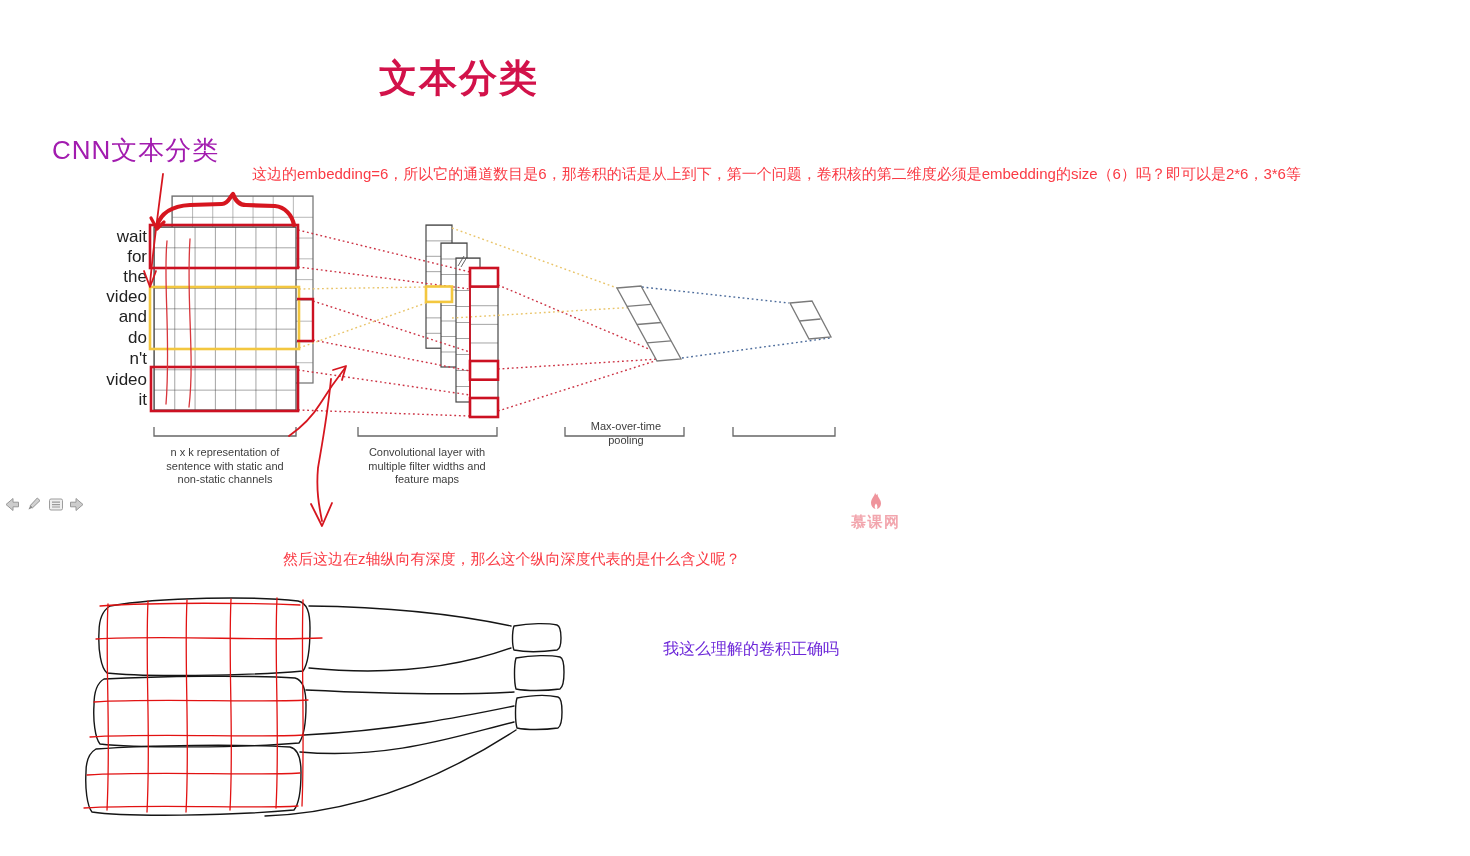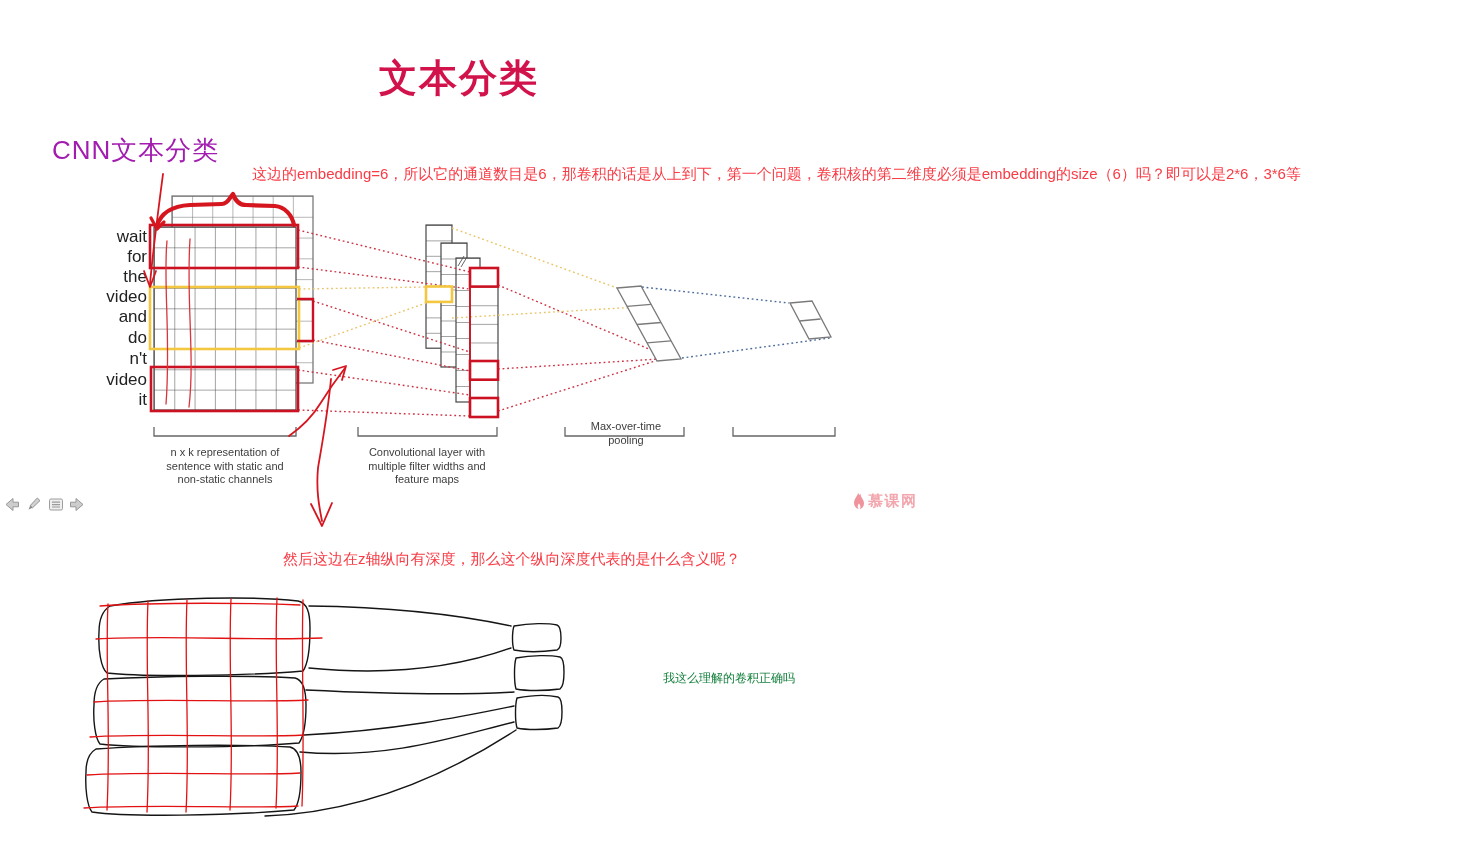--- a/index.html
+++ b/index.html
@@ -4,31 +4,31 @@
 <style>
   html,body{margin:0;padding:0;background:#fff;}
   #canvas{position:relative;width:1470px;height:856px;background:#ffffff;overflow:hidden;
           font-family:"Liberation Sans",sans-serif;}
   .abs{position:absolute;}
   #slide-title{left:379px;top:53px;font-size:38px;font-weight:700;color:#d2124a;letter-spacing:2px;}
   #section-heading{left:52px;top:133px;font-size:26px;color:#a21caf;letter-spacing:1px;}
   .red-note{color:#fa3a44;font-size:15px;white-space:nowrap;}
   #embedding-note{left:252px;top:165px;}
   #depth-note{left:283px;top:550px;}
-  #understanding-note{left:663px;top:670px;font-size:12px;color:#15803d;white-space:nowrap;}
+  #understanding-note{left:663px;top:639px;font-size:16px;color:#6d28d9;white-space:nowrap;}
   .word{position:absolute;right:0;font-family:Liberation Sans, sans-serif;font-size:17px;color:#222;line-height:20px;width:100%;text-align:right;}
   #word-col{left:95px;top:0;width:52px;height:0;}
   .caption{position:absolute;font-size:11px;line-height:13.5px;color:#3d3d3d;text-align:center;white-space:pre-line;}
   #caption-0{left:125px;top:446px;width:200px;}
   #caption-1{left:327px;top:446px;width:200px;}
   #caption-2{left:546px;top:420px;width:160px;}
   #caption-3{left:694px;top:446px;width:180px;}
   #toolbar{left:2px;top:495px;display:flex;gap:3px;align-items:center;}
   .tool-btn{width:19px;height:18px;display:inline-flex;align-items:center;justify-content:center;cursor:pointer;}
-  #watermark{left:851px;top:492px;display:flex;align-items:center;gap:2px;}
+  #watermark{left:851px;top:492px;display:flex;align-items:center;gap:2px;flex-direction:column;}
   #watermark-label{color:#f097a0;font-size:15px;letter-spacing:1.5px;font-weight:700;opacity:.85;}
   svg{display:block;}
 </style>
 </head>
 <body>
 
 <div id="canvas">
 
   <div id="slide-title" class="abs">文本分类</div>
   <div id="section-heading" class="abs">CNN文本分类</div>

